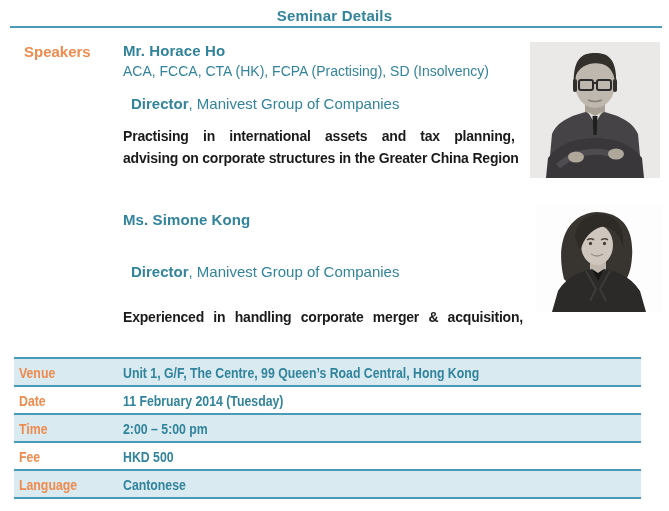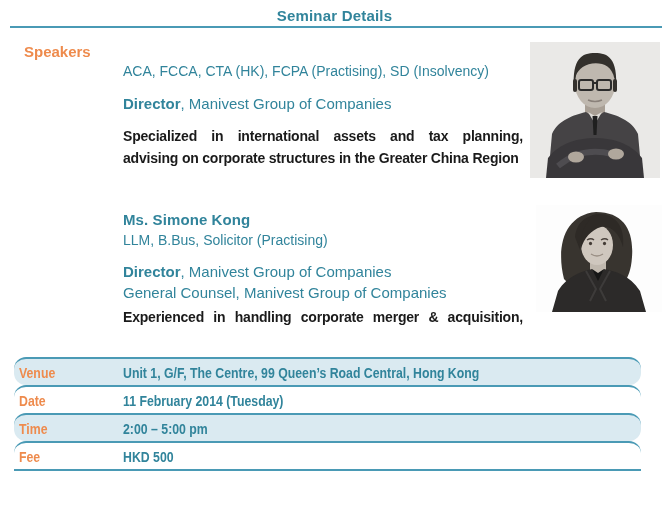--- a/index.html
+++ b/index.html
@@ -20,32 +20,32 @@
     background:var(--border-teal);
   }
   .speakers-label{
     position:absolute; left:24px; top:43px; font-size:15px; font-weight:bold;
     color:var(--orange);
   }
   .sline{position:absolute; left:123px; white-space:nowrap;}
   .sp-name{font-size:15px; font-weight:bold; color:var(--teal); letter-spacing:.1px;}
   .sp-creds{font-size:14px; color:var(--teal);}
   .sp-role{font-size:15px; color:var(--teal);}
-  .sp-role b{font-weight:bold;}
+  .sp-role b{font-weight:bold;margin-left:8px;}
   .bio-line{
     position:absolute; left:123px; display:inline-block; white-space:nowrap;
     font-size:14px; font-weight:bold; color:var(--bio-text); letter-spacing:-0.2px;
   }
   .photo{position:absolute; overflow:hidden;}
   .photo svg{display:block; width:100%; height:100%;}
   .details{
     position:absolute; left:14px; top:357px; width:627px;
     border-bottom:2px solid var(--border-teal);
   }
-  .drow{position:relative; height:26px; border-top:2px solid var(--border-teal);border-radius:12px;}
+  .drow{position:relative; height:26px; border-top:2px solid var(--border-teal);}
   .drow.shaded{background:var(--row-shade);}
   .dlabel{
     position:absolute; left:5px; top:50%;
     transform:translateY(-50%) scaleX(0.82); transform-origin:left center;
     font-size:15px; font-weight:bold; color:var(--orange); white-space:nowrap;
   }
   .dvalue{
     position:absolute; left:109px; top:50%;
     transform:translateY(-50%) scaleX(0.82); transform-origin:left center;
     font-size:15px; font-weight:bold; color:var(--teal); white-space:nowrap;
@@ -54,23 +54,24 @@
 </head>
 <body>
 
 <div class="page">
 
   <div class="title">Seminar Details</div>
   <div class="title-rule"></div>
 
   <div class="speakers-label">Speakers</div>
 
+  <div class="sline sp-name" style="top:42px">Mr. Horace Ho</div>
   <div class="sline sp-creds" style="top:63px">ACA, FCCA, CTA (HK), FCPA (Practising), SD (Insolvency)</div>
   <div class="sline sp-role" style="top:95px"><b>Director</b><span>, Manivest Group of Companies</span></div>
-  <span class="bio-line" style="top: 128px; word-spacing: 10.6042px;">Specialized in international assets and tax planning,</span>
+  <span class="bio-line" style="top: 128px; word-spacing: 10.6042px;">Practising in international assets and tax planning,</span>
   <span class="bio-line" style="top: 150px; word-spacing: 0px;">advising on corporate structures in the Greater China Region</span>
 
   <div class="photo" style="left:530px; top:42px; width:130px; height:136px;">
     <svg viewBox="0 0 130 136">
       <rect width="130" height="136" fill="#eae9e7"></rect>
       <rect x="55" y="56" width="20" height="20" fill="#a89f95"></rect>
       <ellipse cx="65" cy="42" rx="20" ry="24" fill="#bfb8af"></ellipse>
       <path d="M44 47 C42 16 52 11 65 11 C78 11 88 16 86 47 C85 31 80 24 72 22 C59 19 48 26 46 34 Z" fill="#33302c"></path>
       <rect x="43" y="37" width="4" height="13" rx="2" fill="#33302c"></rect>
       <rect x="83" y="37" width="4" height="13" rx="2" fill="#33302c"></rect>
@@ -82,23 +83,21 @@
       <path d="M58 70 L65 82 L72 70 L65 74 Z" fill="#dedcd8"></path>
       <path d="M62.5 74 L67.5 74 L66.5 93 L63.5 93 Z" fill="#1f1f1f"></path>
       <path d="M16 136 L18 116 C30 100 50 96 65 96 C80 96 100 100 112 116 L114 136 Z" fill="#39373a"></path>
       <path d="M28 124 Q52 104 82 112" stroke="#4e4c50" stroke-width="6" fill="none"></path>
       <ellipse cx="46" cy="115" rx="8" ry="5.5" fill="#b0a79c"></ellipse>
       <ellipse cx="86" cy="112" rx="8" ry="5.5" fill="#b0a79c"></ellipse>
     </svg>
   </div>
 
   <div class="sline sp-name" style="top:211px">Ms. Simone Kong</div>
-  <div class="sline sp-creds" style="top:232px">LLM, B.Bus, Solicitor (Practising)</div>
   <div class="sline sp-role" style="top:263px"><b>Director</b><span>, Manivest Group of Companies</span></div>
-  <div class="sline sp-role" style="top:284px">General Counsel, Manivest Group of Companies</div>
   <span class="bio-line" style="top: 309px; word-spacing: 5.61458px; text-align: right;">Experienced in handling corporate merger &amp; acquisition,</span>
 
   <div class="photo" style="left:536px; top:205px; width:126px; height:107px;">
     <svg viewBox="0 0 126 107">
       <rect width="126" height="107" fill="#fdfdfd"></rect>
       <path d="M28 74 C20 42 28 10 60 7 C88 7 98 26 96 52 C95 66 92 72 88 78 L34 80 Z" fill="#38342f"></path>
       <rect x="54" y="54" width="16" height="16" fill="#c0b8ae"></rect>
       <ellipse cx="61" cy="40" rx="16" ry="20" fill="#cfc7be"></ellipse>
       <path d="M45 44 C42 16 54 9 63 9 C80 9 89 22 87 42 C83 27 74 20 65 22 C55 25 48 33 45 44 Z" fill="#2e2a26"></path>
       <path d="M63 10 C50 13 44 28 44 45 L39 32 C41 16 51 10 63 10 Z" fill="#2e2a26"></path>
@@ -124,15 +123,19 @@
       <span class="dvalue">11 February 2014 (Tuesday)</span>
     </div>
     <div class="drow shaded">
       <span class="dlabel">Time</span>
       <span class="dvalue">2:00 – 5:00 pm</span>
     </div>
     <div class="drow">
       <span class="dlabel">Fee</span>
       <span class="dvalue">HKD 500</span>
     </div>
+    <div class="drow shaded">
+      <span class="dlabel">Language</span>
+      <span class="dvalue">Cantonese</span>
+    </div>
   </div>
 
 </div>
 
 </body></html>

